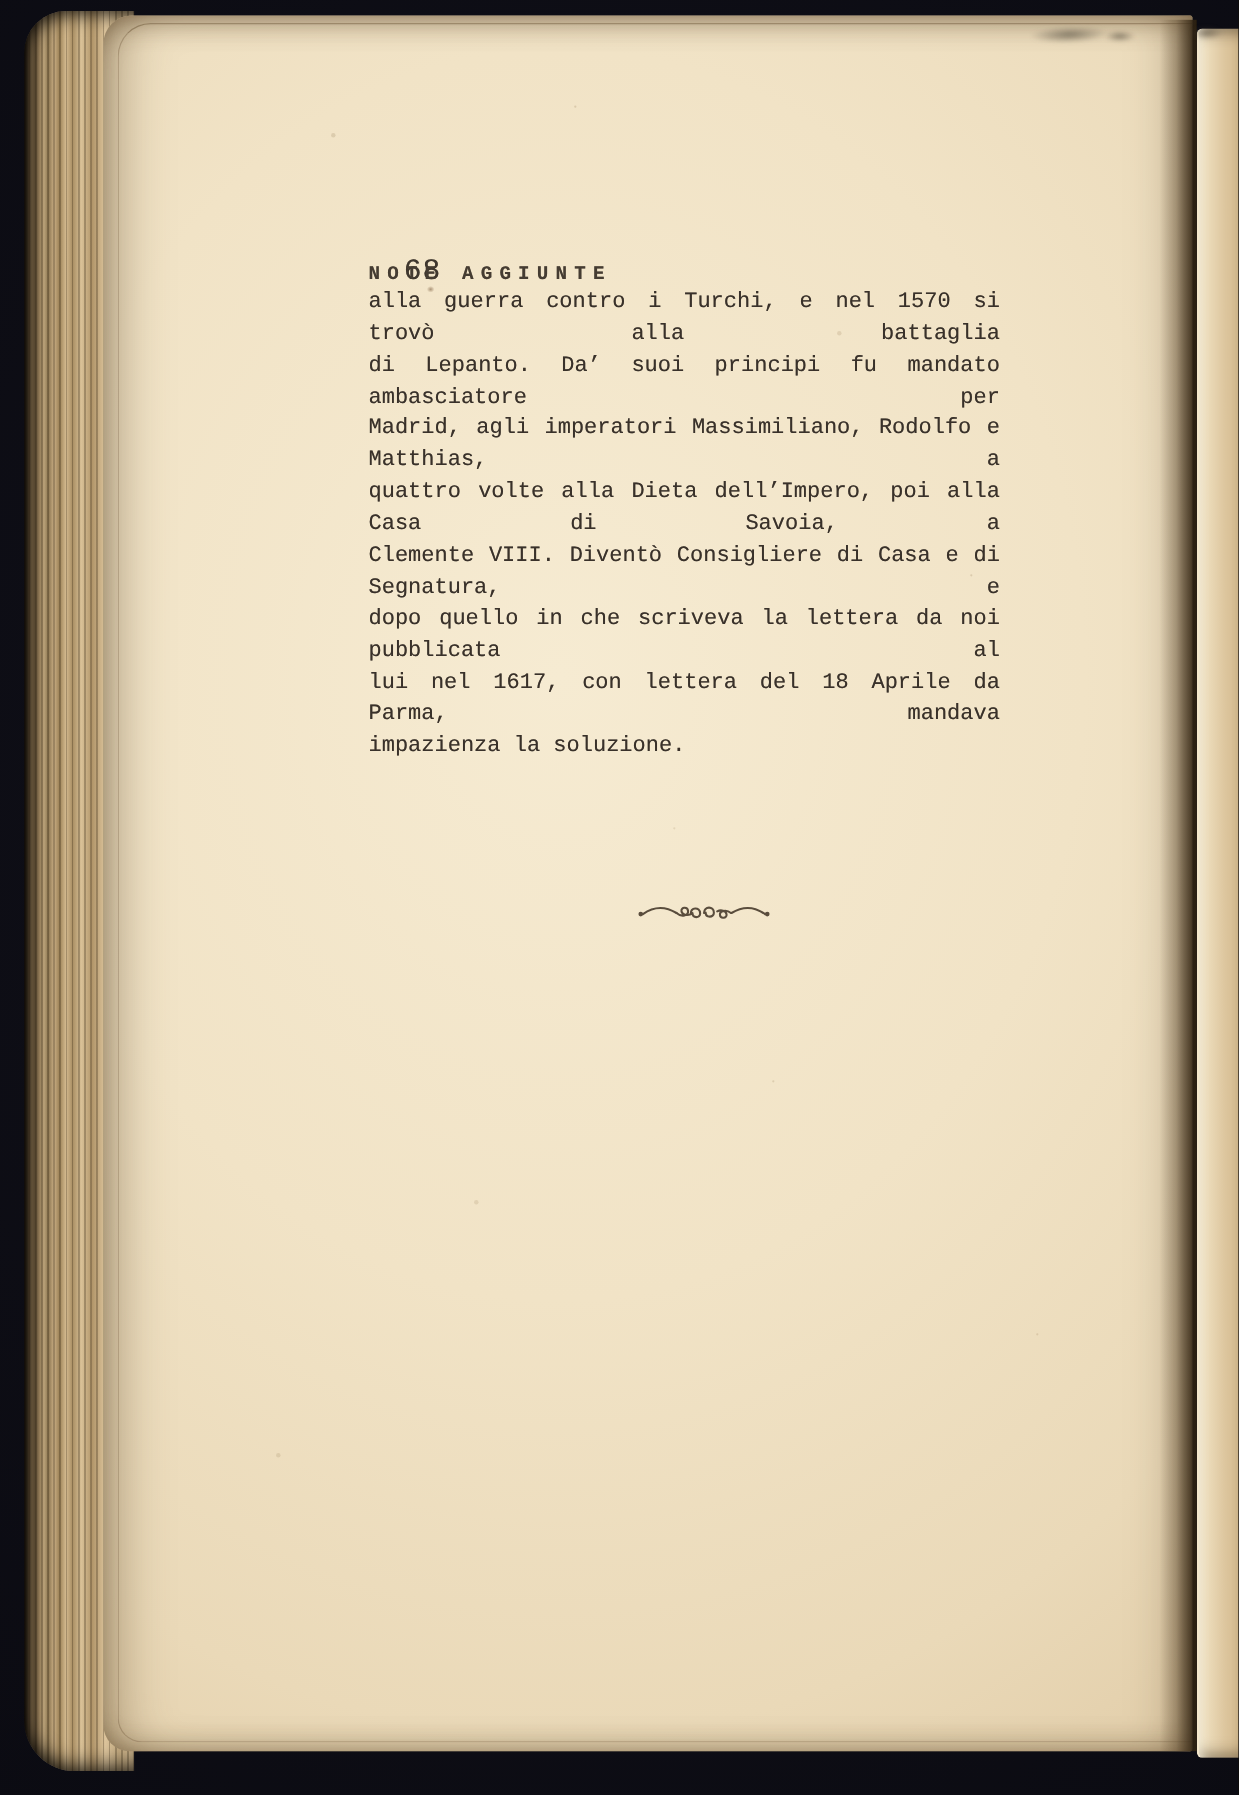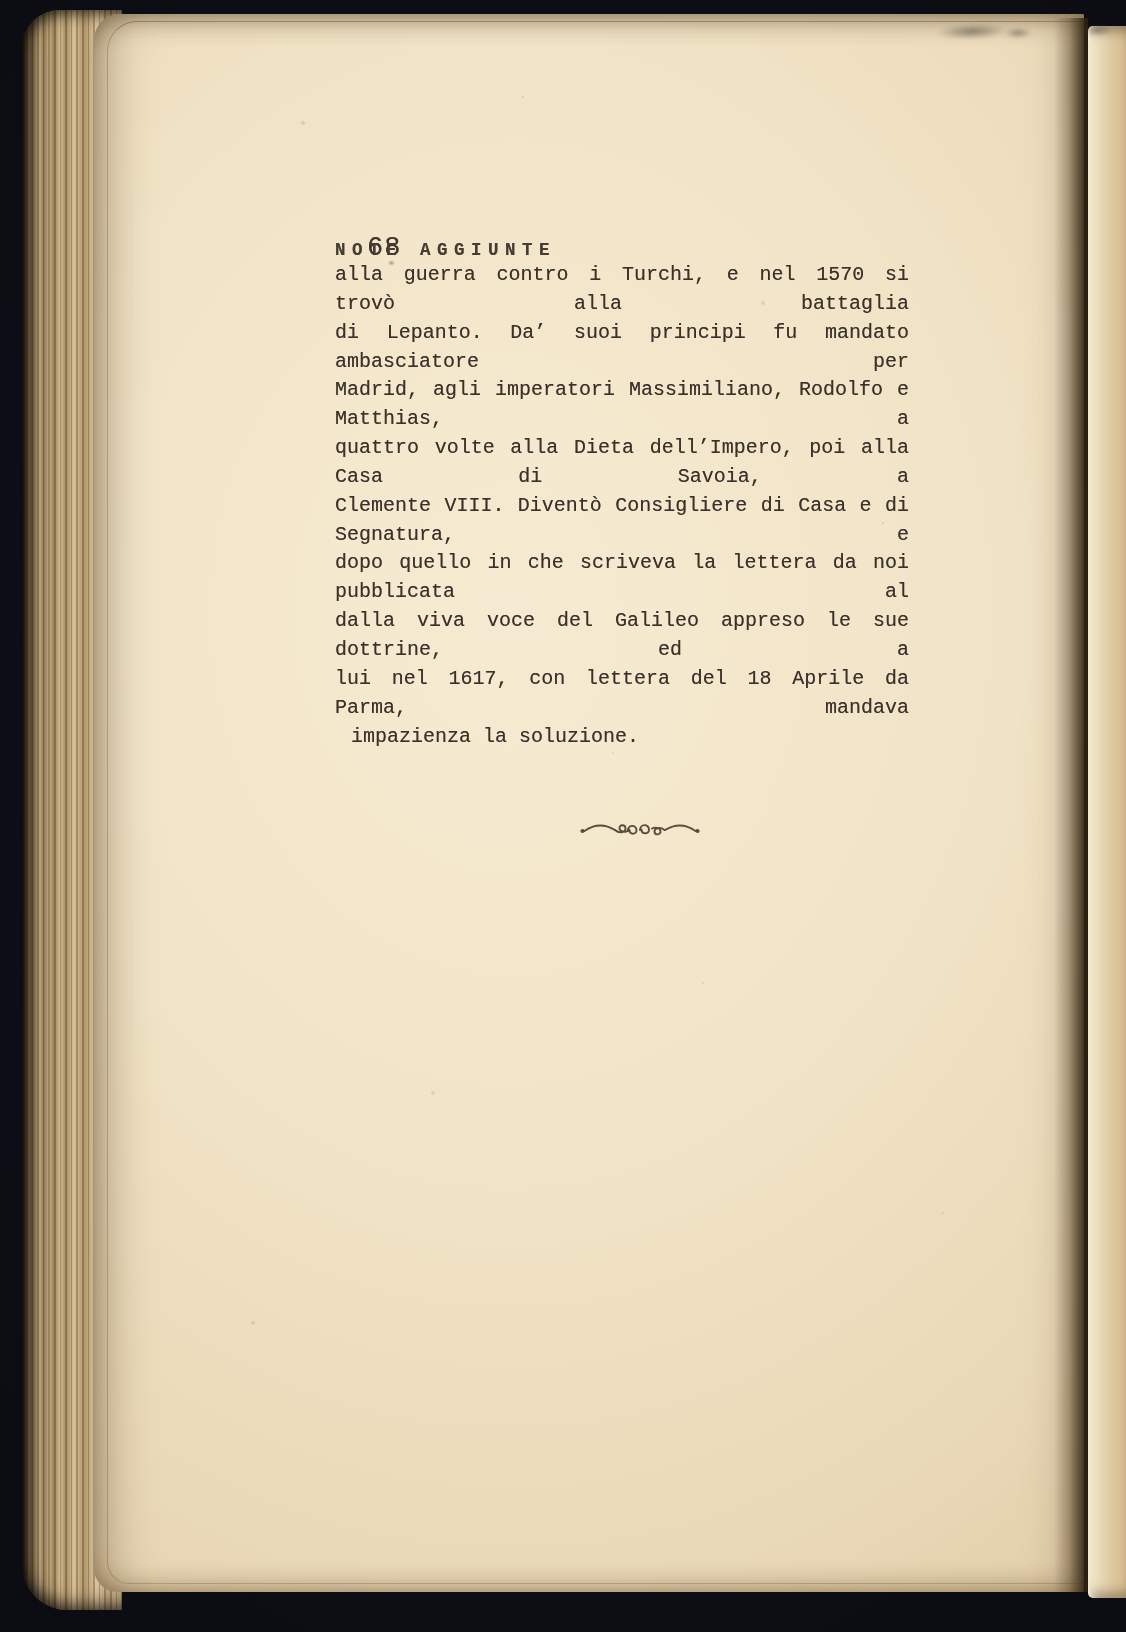--- a/index.html
+++ b/index.html
@@ -107,21 +107,21 @@
     position:absolute;left:0;right:0;top:11px;text-align:left;
     font-size:17.5px;line-height:1;font-weight:700;letter-spacing:6.5px;
     color:#453c32;text-shadow:0 0 .4px rgba(58,48,38,.5);
   }
   .body-paragraph{
     position:absolute;left:335px;top:261px;width:574px;
     font-size:20px;line-height:28.85px;color:#39312a;
     text-shadow:0 0 .5px rgba(57,49,42,.55);
   }
   .body-line{text-align:justify;text-align-last:justify;white-space:normal;}
-  .body-line.last{text-align:left;text-align-last:left;margin-left:16px;}
+  .body-line.last{text-align:left;text-align-last:left;}
 
   .ornament{position:absolute;left:578px;top:820px;width:124px;height:20px;opacity:.88;}
 </style>
 </head>
 <body>
 
 <div class="stage">
 
   <div class="page-stack"></div>
 
@@ -143,21 +143,20 @@
     <span class="header-title">NOTE AGGIUNTE</span>
   </div>
 
   <div class="body-paragraph">
     <div class="body-line">alla guerra contro i Turchi, e nel 1570 si trovò alla battaglia</div>
     <div class="body-line">di Lepanto. Da’ suoi principi fu mandato ambasciatore per</div>
     <div class="body-line">Madrid, agli imperatori Massimiliano, Rodolfo e Matthias, a</div>
     <div class="body-line">quattro volte alla Dieta dell’Impero, poi alla Casa di Savoia, a</div>
     <div class="body-line">Clemente VIII. Diventò Consigliere di Casa e di Segnatura, e</div>
     <div class="body-line">dopo quello in che scriveva la lettera da noi pubblicata al</div>
-    <div class="body-line">dalla viva voce del Galileo appreso le sue dottrine, ed a</div>
     <div class="body-line">lui nel 1617, con lettera del 18 Aprile da Parma, mandava</div>
     <div class="body-line last">impazienza la soluzione.</div>
   </div>
 
   <svg class="ornament" viewBox="0 0 124 20" xmlns="http://www.w3.org/2000/svg">
     <g stroke="#45382a" fill="none" stroke-width="1.9" stroke-linecap="round">
       <circle cx="4.5" cy="11" r="2.1" fill="#45382a" stroke="none"></circle>
       <path d="M6.5 11 C 17 3.5, 28 4.5, 37 10"></path>
       <path d="M37 10 c 4.5 4, 11 2.5, 10.5 -2 c -0.4 -3.8, -6.5 -3.6, -6 0.4 c 0.45 3.2, 5 4.4, 8.5 2.6"></path>
       <path d="M50 11 c -0.8 -6.5, 8.5 -7, 8.5 -0.6 c 0 4.4, -7 4.6, -7 -0.4"></path>

